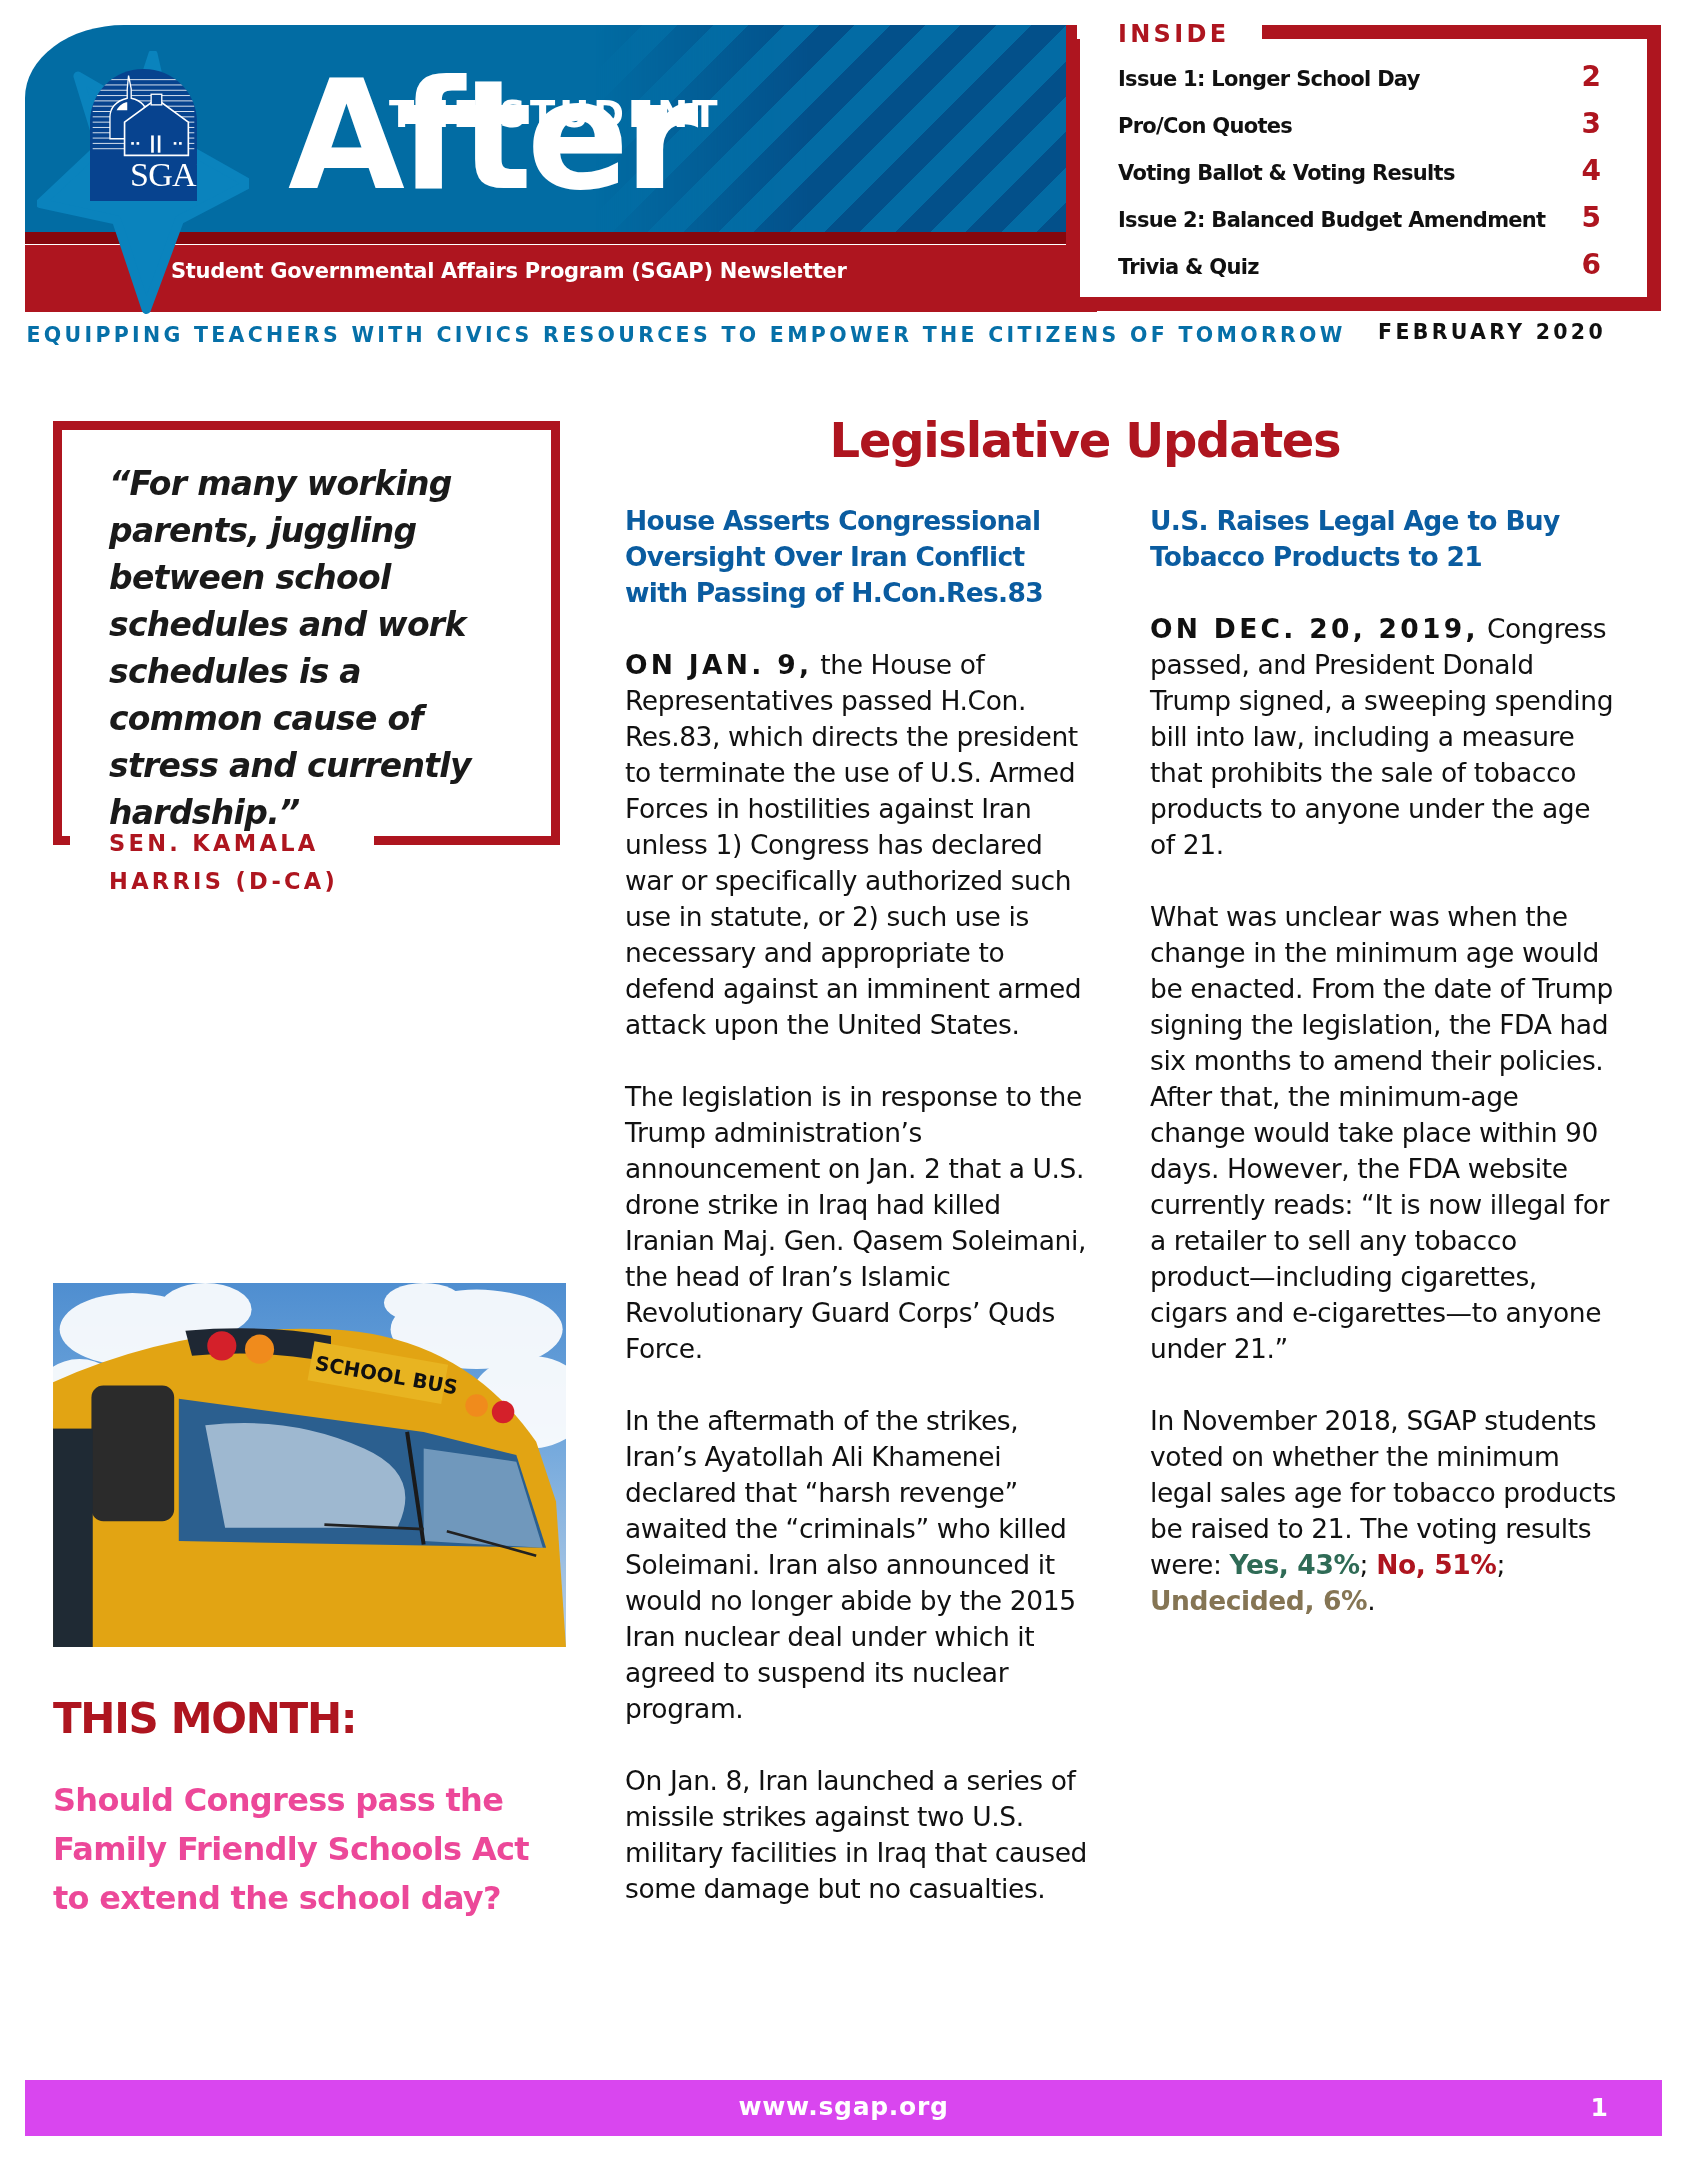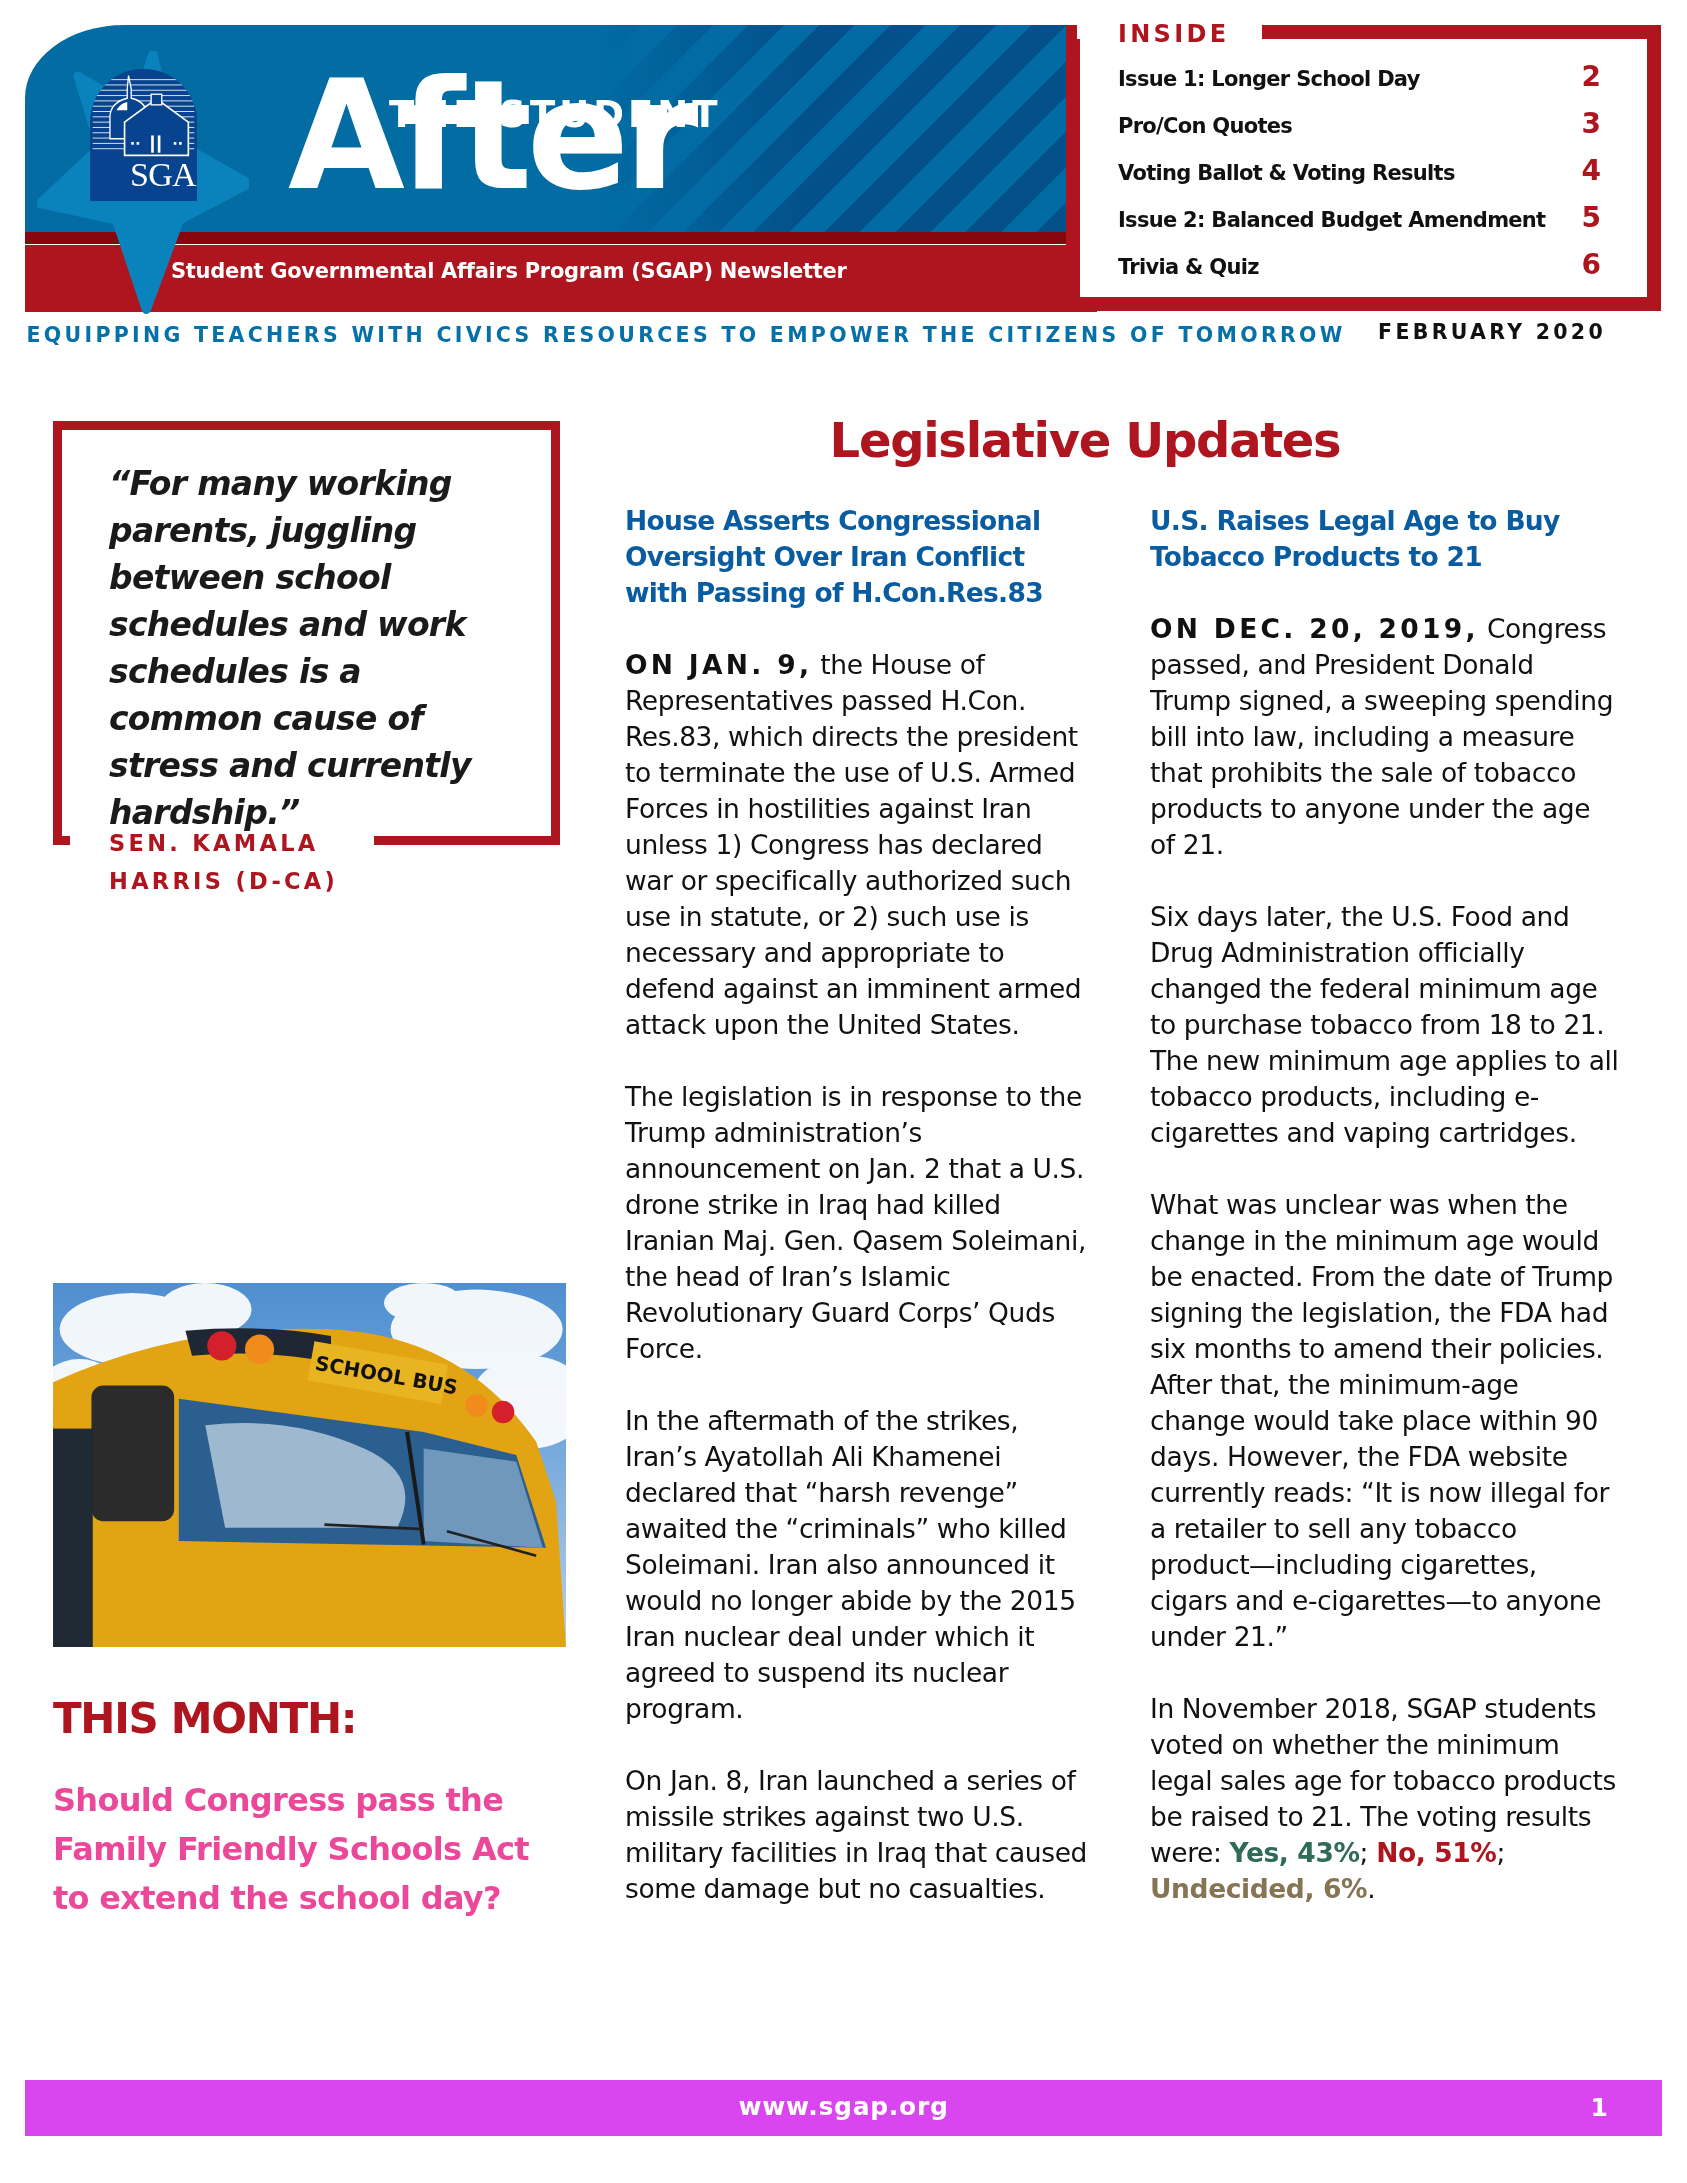--- a/index.html
+++ b/index.html
@@ -260,21 +260,20 @@
   <div class="headline">House Asserts Congressional Oversight Over Iran Conflict with Passing of H.Con.Res.83</div>
   <p class="para"><span class="lead">ON JAN. 9,</span><span> the House of Representatives passed H.Con. Res.83, which directs the president to terminate the use of U.S. Armed Forces in hostilities against Iran unless 1) Congress has declared war or specifically authorized such use in statute, or 2) such use is necessary and appropriate to defend against an imminent armed attack upon the United States.</span></p>
   <p class="para">The legislation is in response to the Trump administration’s announcement on Jan. 2 that a U.S. drone strike in Iraq had killed Iranian Maj. Gen. Qasem Soleimani, the head of Iran’s Islamic Revolutionary Guard Corps’ Quds Force.</p>
   <p class="para">In the aftermath of the strikes, Iran’s Ayatollah Ali Khamenei declared that “harsh revenge” awaited the “criminals” who killed Soleimani. Iran also announced it would no longer abide by the 2015 Iran nuclear deal under which it agreed to suspend its nuclear program.</p>
   <p class="para">On Jan. 8, Iran launched a series of missile strikes against two U.S. military facilities in Iraq that caused some damage but no casualties.</p>
 </div>
 
 <div class="col col-2">
   <div class="headline">U.S. Raises Legal Age to Buy Tobacco Products to 21</div>
   <p class="para"><span class="lead">ON DEC. 20, 2019,</span><span> Congress passed, and President Donald Trump signed, a sweeping spending bill into law, including a measure that prohibits the sale of tobacco products to anyone under the age of 21.</span></p>
-  <p class="para">Six days later, the U.S. Food and Drug Administration officially changed the federal minimum age to purchase tobacco from 18 to 21. The new minimum age applies to all tobacco products, including e-cigarettes and vaping cartridges.</p>
   <p class="para">What was unclear was when the change in the minimum age would be enacted. From the date of Trump signing the legislation, the FDA had six months to amend their policies. After that, the minimum-age change would take place within 90 days. However, the FDA website currently reads: “It is now illegal for a retailer to sell any tobacco product—including cigarettes, cigars and e-cigarettes—to anyone under 21.”</p>
   <p class="para"><span>In November 2018, SGAP students voted on whether the minimum legal sales age for tobacco products be raised to 21. The voting results were: </span><span class="vote-yes">Yes, 43%</span><span>; </span><span class="vote-no">No, 51%</span><span>; </span><span class="vote-undecided">Undecided, 6%</span><span>.</span></p>
 </div>
 
 <div class="footer">
   <div class="footer-url">www.sgap.org</div>
   <div class="footer-page">1</div>
 </div>
 
 

